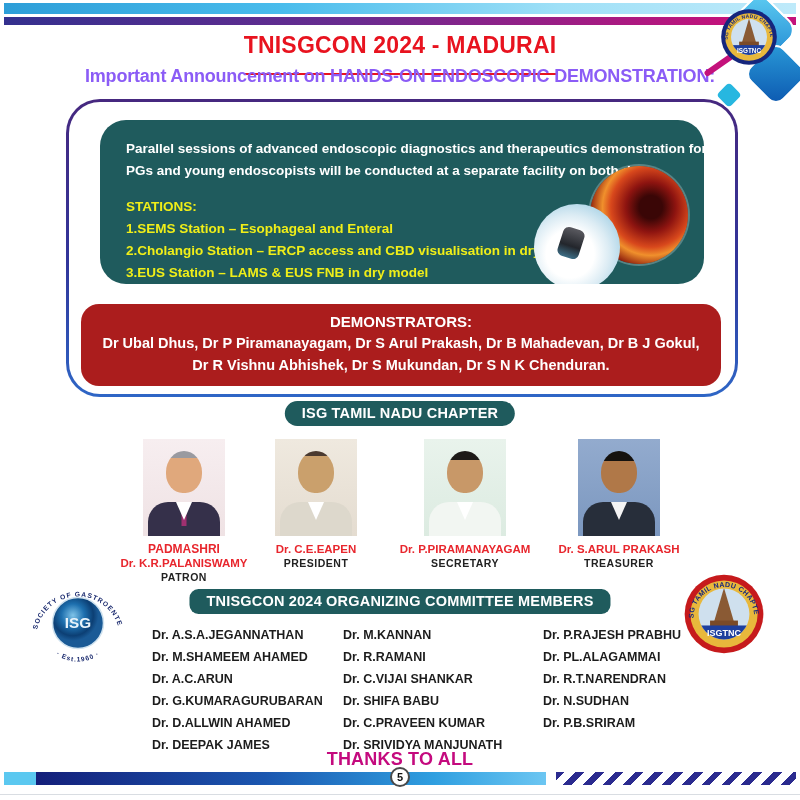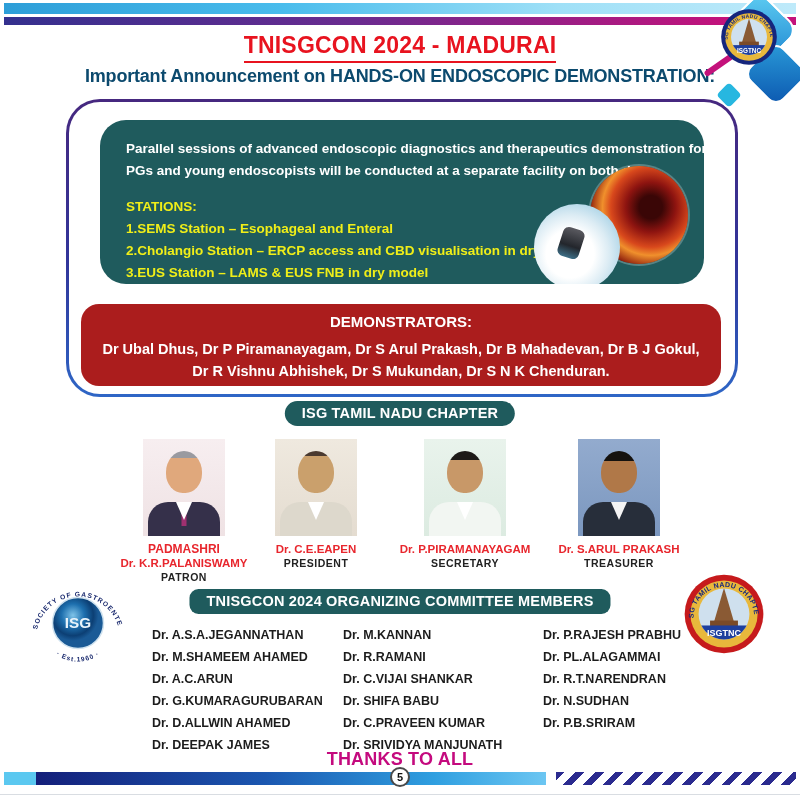--- a/index.html
+++ b/index.html
@@ -15,44 +15,44 @@
     background:linear-gradient(90deg,#141f7a 0%,#1b57b0 45%,#2f9fe0 78%,#6cc6f2 100%);}
   .bar-bottom-stripes{position:absolute;left:556px;right:4px;top:772px;height:13px;
     background:repeating-linear-gradient(135deg,#2b2b8f 0 6px,#ffffff 6px 14px);}
   .page-num{position:absolute;left:390px;top:767px;width:20px;height:20px;border-radius:50%;
     background:#ffffff;border:2px solid #4a4a4a;box-sizing:border-box;z-index:6;
     font-size:11px;font-weight:bold;color:#111;text-align:center;line-height:16px;}
   .bottom-edge{position:absolute;left:0;right:0;top:794px;height:1px;background:#d9dde2;}
   
   .title{position:absolute;left:0;right:0;top:32px;text-align:center;}
   .title span{display:inline-block;color:#e8131f;font-size:23px;font-weight:bold;
-    letter-spacing:0.2px;border-bottom:2.5px solid #e8131f;padding-bottom:2px;}
+    letter-spacing:0.2px;border-bottom:2.5px solid #e8131f;padding-bottom:14px;}
   .subtitle{position:absolute;left:0;right:0;top:66px;text-align:center;
-    color:#0c4a6e;font-size:18px;font-weight:bold;letter-spacing:-0.2px;}
+    color:#8b5cf6;font-size:18px;font-weight:bold;letter-spacing:-0.2px;}
   
   .frame{position:absolute;left:66px;top:99px;width:672px;height:298px;border-radius:34px;
     background:linear-gradient(180deg,#46287f 0%,#31359a 55%,#2e66c6 100%);padding:3px;box-sizing:border-box;}
   .frame-inner{position:relative;width:100%;height:100%;background:#ffffff;border-radius:31px;}
   
   .info-box{position:absolute;left:31px;right:31px;top:18px;height:164px;background:#1f5b5d;
     border-radius:26px;color:#ffffff;padding:18px 26px;box-sizing:border-box;overflow:hidden;}
   .info-par{font-size:13.5px;font-weight:bold;line-height:22px;width:585px;}
   .stations{margin-top:14px;color:#f0ee18;font-size:13.5px;font-weight:bold;line-height:22px;}
   .endo-red{position:absolute;right:16px;top:46px;width:98px;height:98px;border-radius:50%;z-index:2;
     background:radial-gradient(circle at 62% 42%,#3a0606 0 14%,#8e1410 30%,#d8481c 48%,#f0902c 58%,#8a1a0c 74%,#4a0808 100%);
     box-shadow:0 0 0 2px rgba(255,255,255,.25);}
   .endo-blue{position:absolute;right:84px;top:84px;width:86px;height:86px;border-radius:50%;z-index:3;
     background:radial-gradient(circle at 42% 58%,#ffffff 0 34%,#dcecf4 55%,#a8d2e6 80%,#8cc2dc 100%);}
   .endo-tip{position:absolute;left:26px;top:24px;width:22px;height:30px;border-radius:6px;
     background:linear-gradient(180deg,#5a5a60,#23262c 60%,#3d6e86);transform:rotate(18deg);}
   
   .demo-box{position:absolute;left:12px;right:14px;top:202px;height:82px;background:#ab1d1d;
     border-radius:18px;color:#ffffff;text-align:center;padding-top:9px;box-sizing:border-box;}
   .demo-head{font-size:15px;font-weight:bold;}
-  .demo-names{font-size:14.5px;font-weight:bold;line-height:22px;margin-top:8px;}
+  .demo-names{font-size:14.5px;font-weight:bold;line-height:22px;margin-top:2px;}
   
   .pill{position:absolute;left:50%;transform:translateX(-50%);background:#1f5b5d;color:#ffffff;
     font-weight:bold;font-size:14.5px;letter-spacing:0.2px;padding:4px 17px 5px;border-radius:15px;white-space:nowrap;}
   .pill-chapter{top:401px;}
   .pill-committee{top:589px;border-radius:9px;}
   
   .member{position:absolute;width:162px;text-align:center;}
   .m1{left:103px;top:439px;} .m2{left:235px;top:439px;} .m3{left:384px;top:439px;} .m4{left:538px;top:439px;}
   .photo{position:relative;width:82px;height:97px;margin:0 auto;overflow:hidden;}
   .p1{background:linear-gradient(180deg,#f7eef0,#efe2e4);} .p2{background:linear-gradient(180deg,#efe9df,#e4dcd0);}

